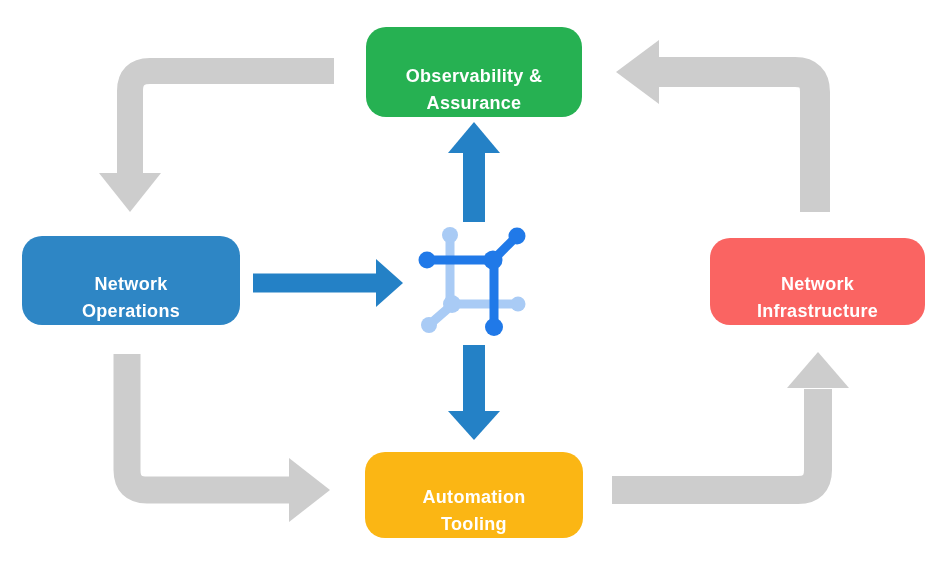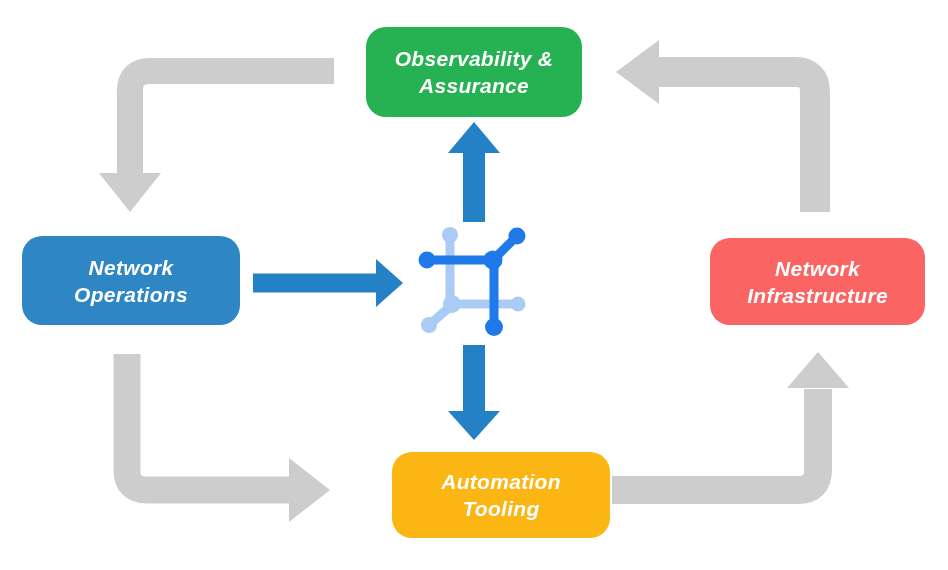--- a/index.html
+++ b/index.html
@@ -16,36 +16,35 @@
   .gray-head { fill: #CDCDCD; }
   .blue-line { fill: none; stroke: #2481C6; stroke-linecap: butt; }
   .blue-head { fill: #2481C6; }
   .icon-light-line { stroke: #A9CBF5; stroke-width: 9; fill: none; }
   .icon-light-dot  { fill: #A9CBF5; }
   .icon-dark-line  { stroke: #2079E8; stroke-width: 9; fill: none; }
   .icon-dark-dot   { fill: #2079E8; }
   .node {
     position: absolute;
     display: flex;
-    align-items: center;
+    align-items: flex-end;
     justify-content: center;
     text-align: center;
     color: #ffffff;
-    font-size: 21px;
+    font-size: 18px;
     font-weight: 700;
     letter-spacing: 0.3px;
     line-height: 27px;
     border-radius: 20px;
     white-space: pre-line;
-    font-style: italic;
   }
   #node-observability   { left: 366px; top: 27px;  width: 216px; height: 90px; background: #26B152; }
   #node-operations      { left: 22px;  top: 236px; width: 218px; height: 89px; background: #2E86C5; }
   #node-infrastructure  { left: 710px; top: 238px; width: 215px; height: 87px; background: #FA6462; }
-  #node-automation      { left: 365px; top: 452px; width: 218px; height: 86px; background: #FBB614; margin-left: 27px; }
+  #node-automation      { left: 365px; top: 452px; width: 218px; height: 86px; background: #FBB614; }
 </style>
 </head>
 <body>
 
 <div id="canvas">
 
   <svg id="arrow-layer" width="948" height="570" viewBox="0 0 948 570">
 
     <g>
       <path class="gray-line" stroke-width="26" d="M 334 71 L 150 71 Q 130 71 130 91 L 130 174"></path>

